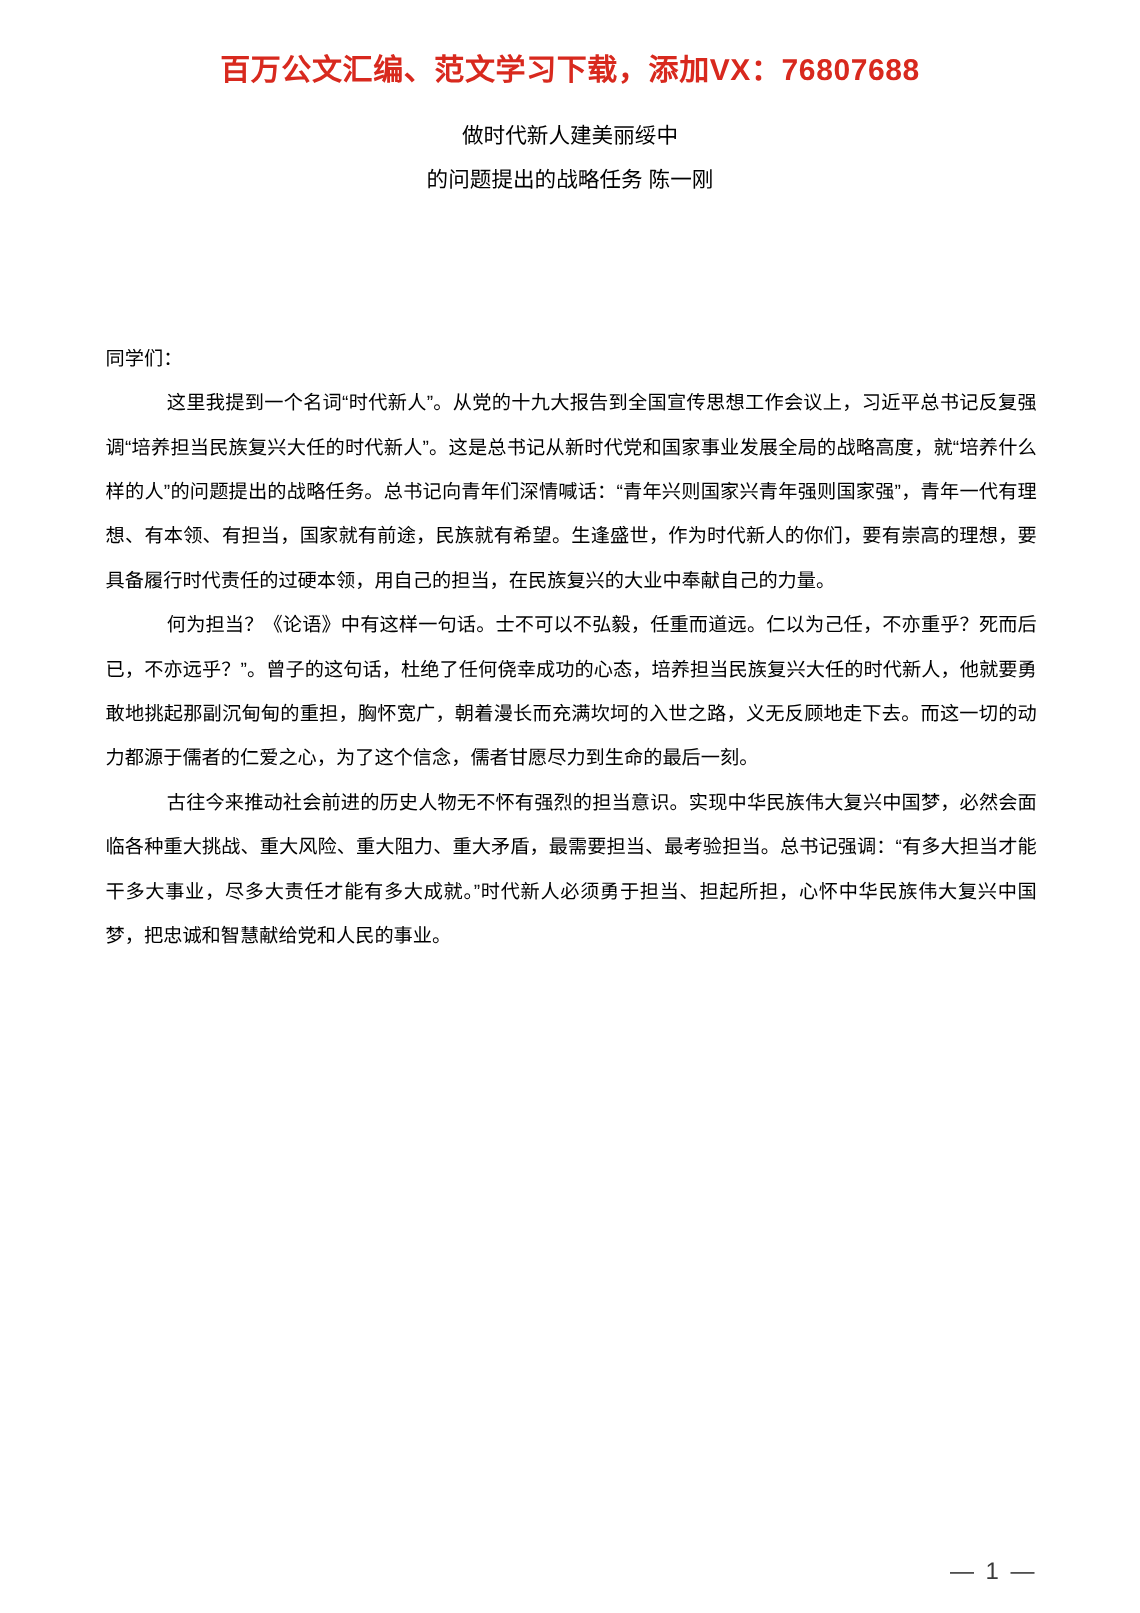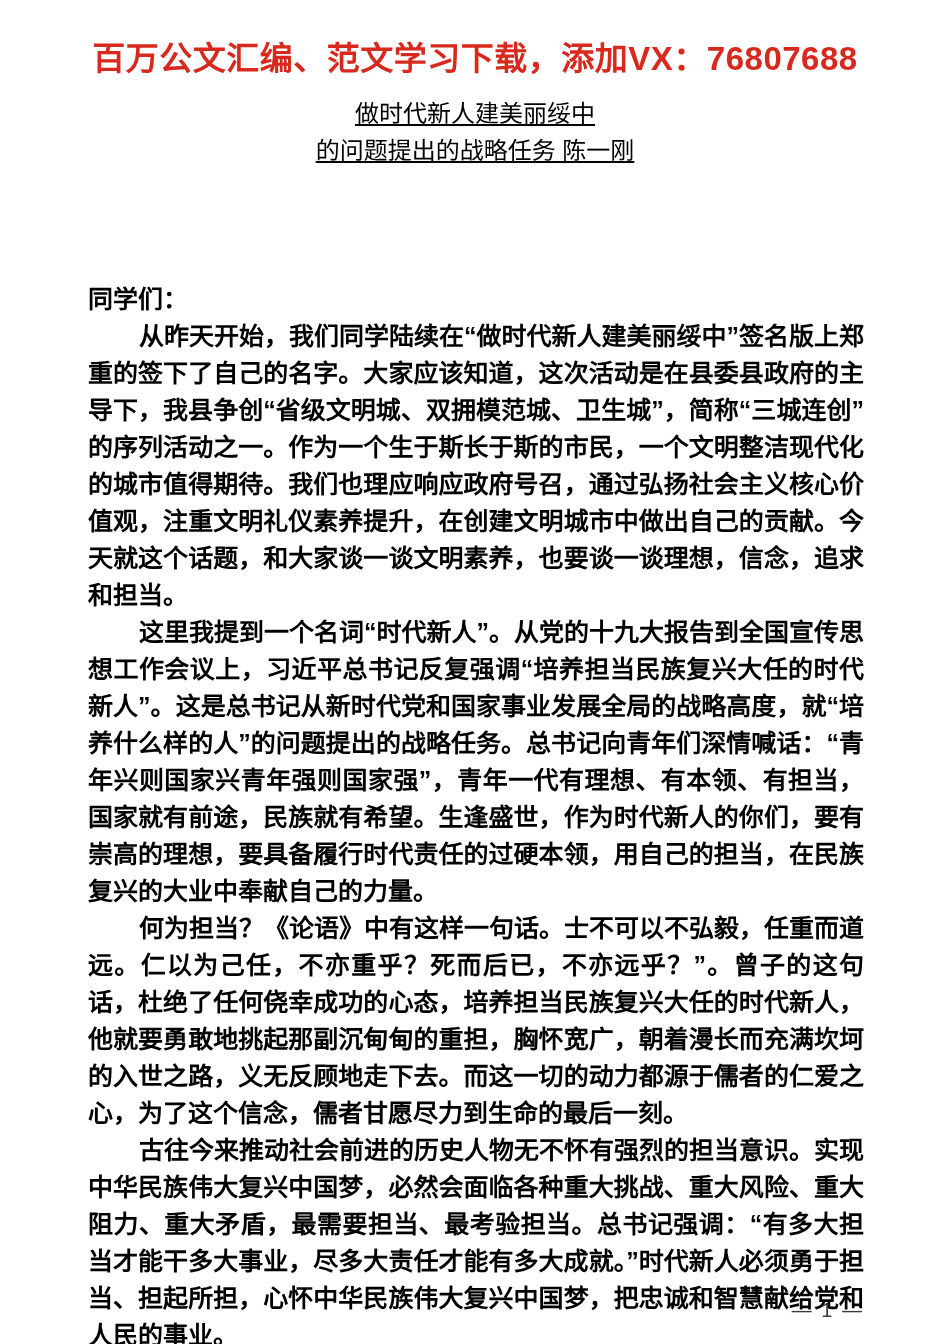--- a/index.html
+++ b/index.html
@@ -22,62 +22,60 @@
     overflow: hidden;
   }
 
   
   .promo-banner {
     position: absolute;
     top: 44px;
     left: 0;
     width: 950px;
     text-align: center;
-    font-size: 33px;
+    font-size: 25px;
     line-height: 30px;
     font-weight: 700;
     color: #d8291e;
     letter-spacing: 0.5px;
     white-space: nowrap;
   }
 
   
   .title-block {
     position: absolute;
     top: 95px;
     left: 0;
     width: 950px;
     text-align: center;
   }
   .title-line {
-    font-size: 24px;
+    font-size: 18px;
     line-height: 37px;
     font-weight: 400;
     color: #000000;
     white-space: nowrap;
-    text-decoration: underline;
   }
 
   
   .body-copy {
     position: absolute;
     top: 281px;
     left: 88px;
     width: 776px;
   }
   .para {
-    font-size: 25px;
+    font-size: 16px;
     line-height: 37px;
     text-align: justify;
     text-justify: inter-character;
     text-align-last: left;
     margin: 0;
     color: #000000;
     word-break: break-all;
-    font-weight: bold;
   }
   .para.indent {
     text-indent: 51px;
   }
 
   
   .page-footer {
     position: absolute;
     left: 0;
     top: 1298px;
@@ -98,21 +96,20 @@
 
   <div class="promo-banner">百万公文汇编、范文学习下载，添加VX：76807688</div>
 
   <div class="title-block">
     <div class="title-line">做时代新人建美丽绥中</div>
     <div class="title-line">的问题提出的战略任务  陈一刚</div>
   </div>
 
   <div class="body-copy">
     <p class="para">同学们：</p>
-    <p class="para indent">从昨天开始，我们同学陆续在“做时代新人建美丽绥中”签名版上郑重的签下了自己的名字。大家应该知道，这次活动是在县委县政府的主导下，我县争创“省级文明城、双拥模范城、卫生城”，简称“三城连创”的序列活动之一。作为一个生于斯长于斯的市民，一个文明整洁现代化的城市值得期待。我们也理应响应政府号召，通过弘扬社会主义核心价值观，注重文明礼仪素养提升，在创建文明城市中做出自己的贡献。今天就这个话题，和大家谈一谈文明素养，也要谈一谈理想，信念，追求和担当。</p>
     <p class="para indent">这里我提到一个名词“时代新人”。从党的十九大报告到全国宣传思想工作会议上，习近平总书记反复强调“培养担当民族复兴大任的时代新人”。这是总书记从新时代党和国家事业发展全局的战略高度，就“培养什么样的人”的问题提出的战略任务。总书记向青年们深情喊话：“青年兴则国家兴青年强则国家强”，青年一代有理想、有本领、有担当，国家就有前途，民族就有希望。生逢盛世，作为时代新人的你们，要有崇高的理想，要具备履行时代责任的过硬本领，用自己的担当，在民族复兴的大业中奉献自己的力量。</p>
     <p class="para indent">何为担当？《论语》中有这样一句话。士不可以不弘毅，任重而道远。仁以为己任，不亦重乎？死而后已，不亦远乎？”。曾子的这句话，杜绝了任何侥幸成功的心态，培养担当民族复兴大任的时代新人，他就要勇敢地挑起那副沉甸甸的重担，胸怀宽广，朝着漫长而充满坎坷的入世之路，义无反顾地走下去。而这一切的动力都源于儒者的仁爱之心，为了这个信念，儒者甘愿尽力到生命的最后一刻。</p>
     <p class="para indent">古往今来推动社会前进的历史人物无不怀有强烈的担当意识。实现中华民族伟大复兴中国梦，必然会面临各种重大挑战、重大风险、重大阻力、重大矛盾，最需要担当、最考验担当。总书记强调：“有多大担当才能干多大事业，尽多大责任才能有多大成就。”时代新人必须勇于担当、担起所担，心怀中华民族伟大复兴中国梦，把忠诚和智慧献给党和人民的事业。</p>
   </div>
 
   <div class="page-footer">— 1 —</div>
 
 </div>
 
 </body></html>

